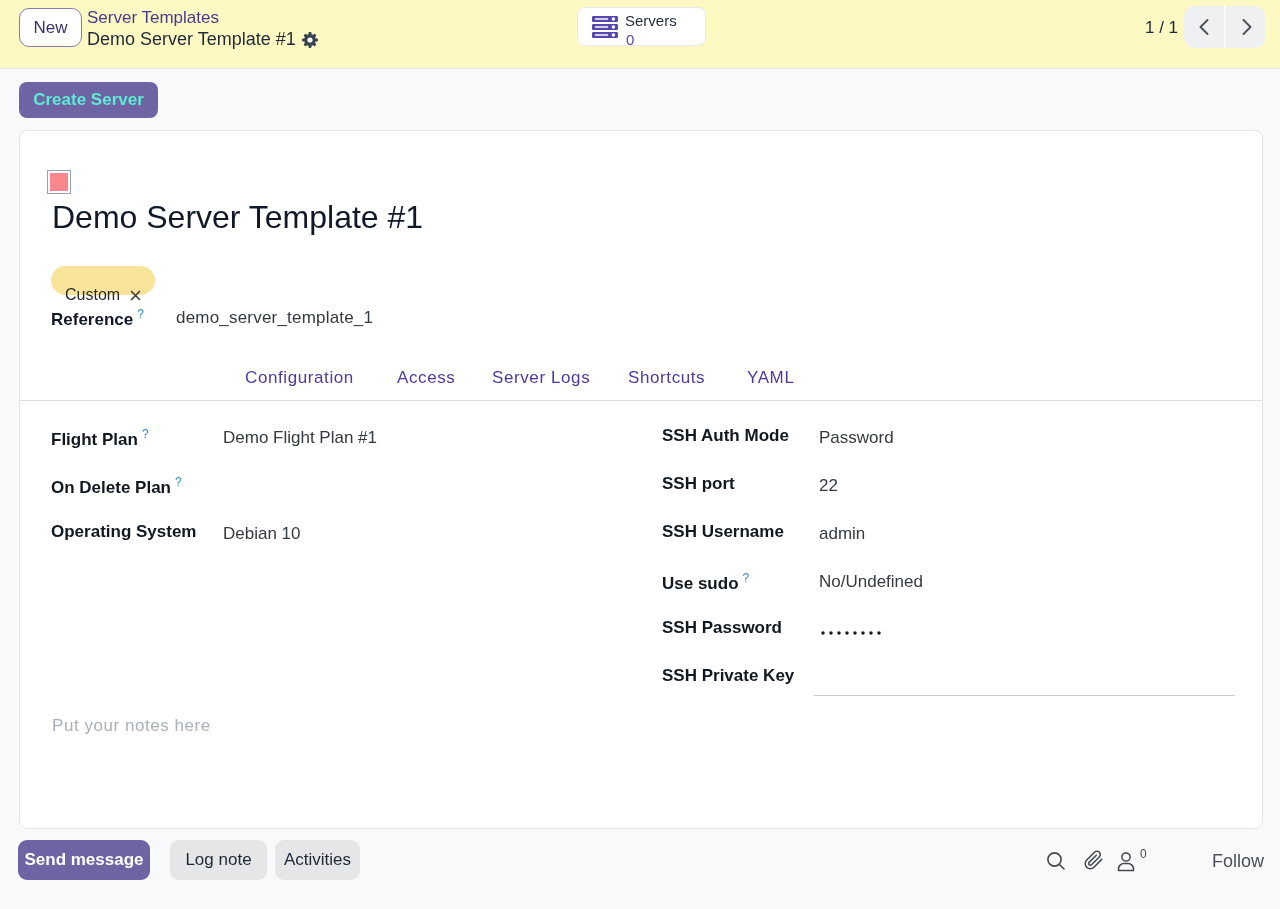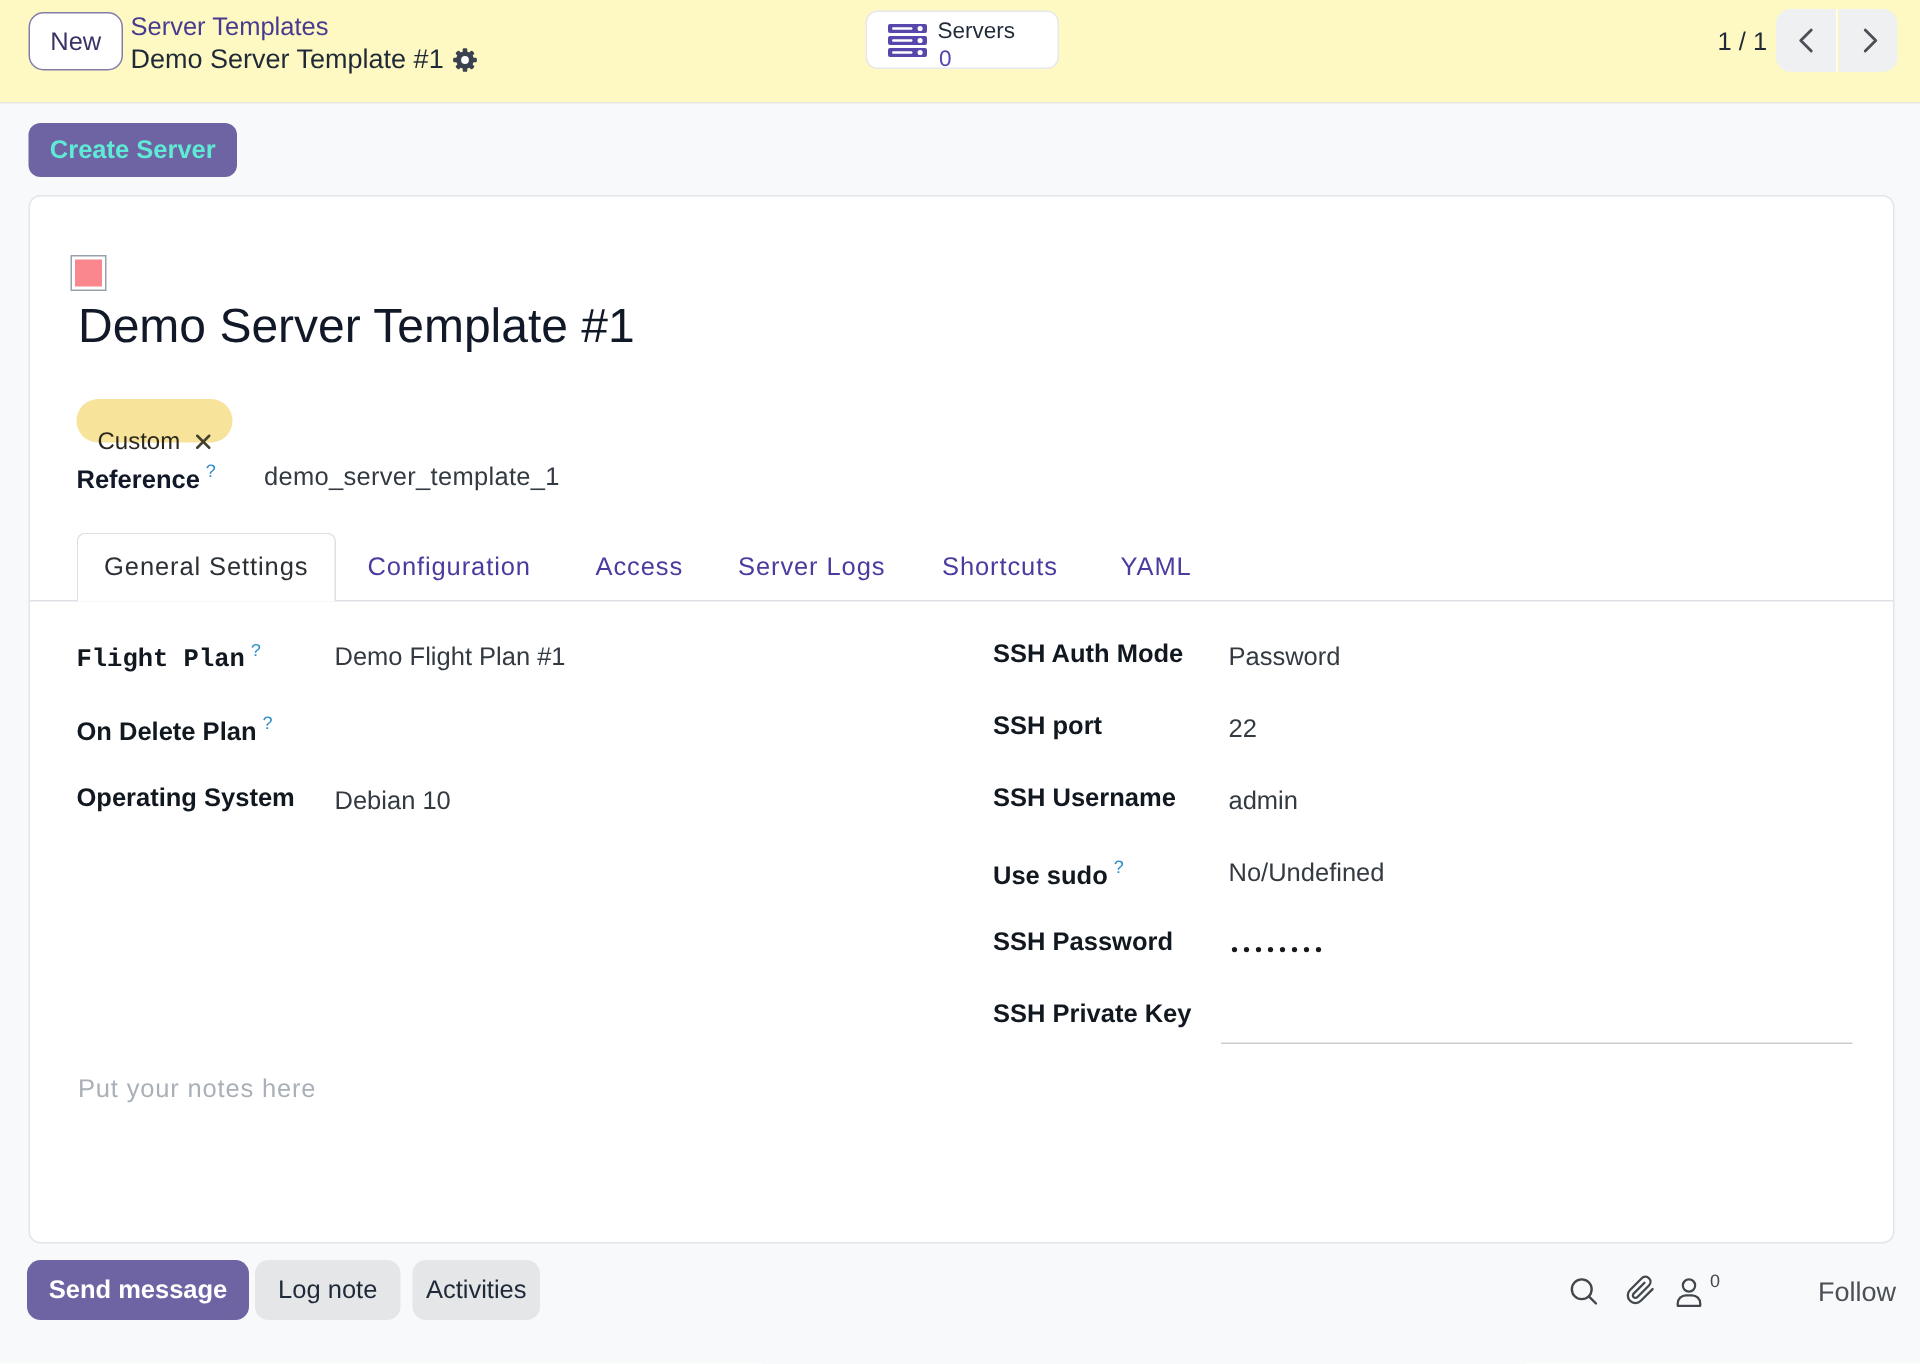--- a/index.html
+++ b/index.html
@@ -47,21 +47,21 @@
 
   
   .flabel { position:absolute; font-size:17px; font-weight:700; color:#11181f; line-height:20px; }
   .fvalue { position:absolute; font-size:17px; color:#333a41; line-height:20px; }
 
   #sshkeyline { position:absolute; left:794px; top:563.5px; width:421px; height:1px; background:#c9cdd1; }
   #notes { position:absolute; left:32px; top:584px; font-size:17px; letter-spacing:0.55px; color:#a9b0b8; line-height:22px; }
 
   
   .chatbtn { position:absolute; top:840px; height:40px; border-radius:9px; font-size:17px; text-align:center; line-height:40px; }
-  #btn-send { left:18px; width:148px; background:#6e64a3; color:#fff; font-weight:700; }
+  #btn-send { left:18px; width:132px; background:#6e64a3; color:#fff; font-weight:700; }
   #btn-log { left:170px; width:97px; background:#e4e6e8; color:#1f2937; }
   #btn-act { left:275px; width:85px; background:#e4e6e8; color:#1f2937; }
   #chaticons { position:absolute; left:1042px; top:849px; }
   #follow { position:absolute; left:1212px; top:851px; font-size:18px; color:#4a5056; }
 </style>
 </head>
 <body>
   <div id="header">
     <div id="btn-new">New</div>
     <div id="crumbs">
@@ -125,28 +125,27 @@
       <div></div>
     </div>
     <div id="title">Demo Server Template #1</div>
     <div id="tag">Custom<svg width="11" height="11" viewBox="0 0 11 11">
         <path d="M1.5 1.5 L9.5 9.5 M9.5 1.5 L1.5 9.5" stroke="#43402f" stroke-width="1.7" stroke-linecap="round"></path>
       </svg></div>
     <div id="ref-label">Reference<span class="q">?</span></div>
     <div id="ref-val">demo_server_template_1</div>
 
     <div id="tabsline"></div>
-    <div id="tab-active">General Settings</div>
     <div class="tab" style="left:225px;">Configuration</div>
     <div class="tab" style="left:377px;">Access</div>
     <div class="tab" style="left:472px;">Server Logs</div>
     <div class="tab" style="left:608px;">Shortcuts</div>
     <div class="tab" style="left:727px;">YAML</div>
 
-    <div class="flabel" style="left:31px; top:293px;font-family:Liberation Mono, monospace;">Flight Plan<span class="q">?</span></div>
+    <div class="flabel" style="left:31px; top:293px;">Flight Plan<span class="q">?</span></div>
     <div class="fvalue" style="left:203px; top:297px;">Demo Flight Plan #1</div>
     <div class="flabel" style="left:31px; top:341px;">On Delete Plan<span class="q">?</span></div>
     <div class="flabel" style="left:31px; top:391px;">Operating System</div>
     <div class="fvalue" style="left:203px; top:393px;">Debian 10</div>
 
     <div class="flabel" style="left:642px; top:295px;">SSH Auth Mode</div>
     <div class="fvalue" style="left:799px; top:297px;">Password</div>
     <div class="flabel" style="left:642px; top:343px;">SSH port</div>
     <div class="fvalue" style="left:799px; top:345px;">22</div>
     <div class="flabel" style="left:642px; top:391px;">SSH Username</div>

